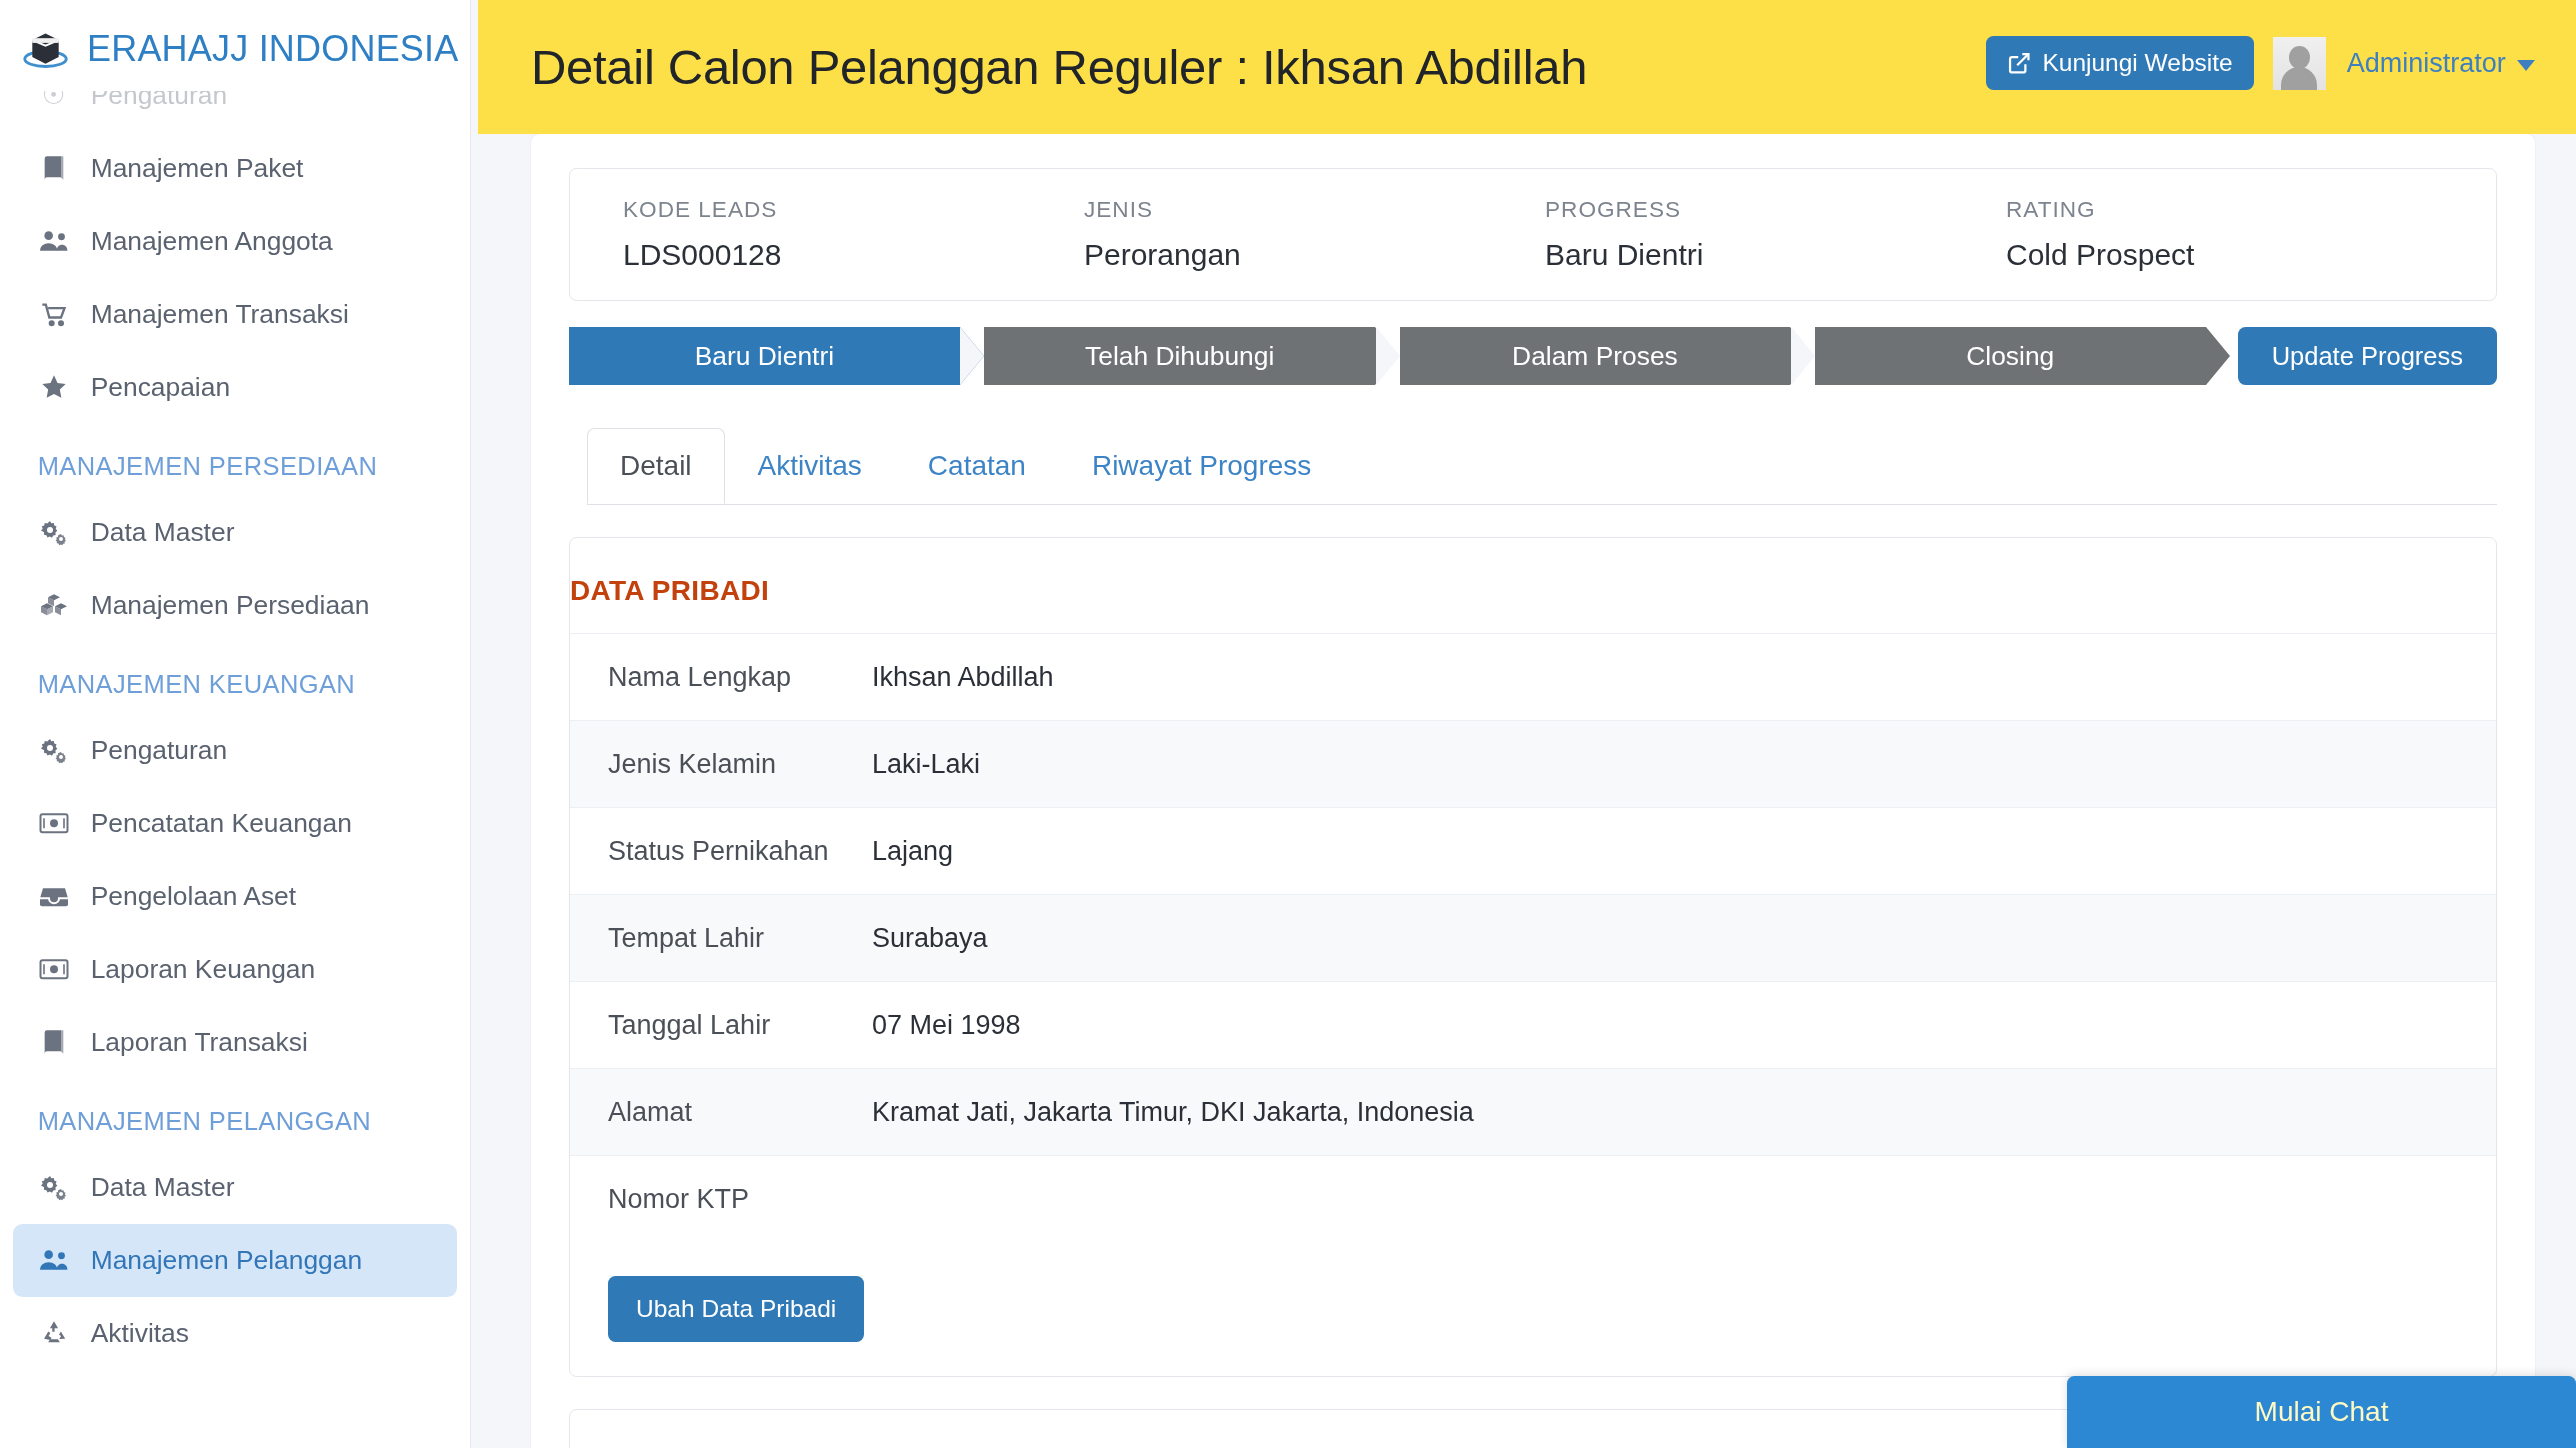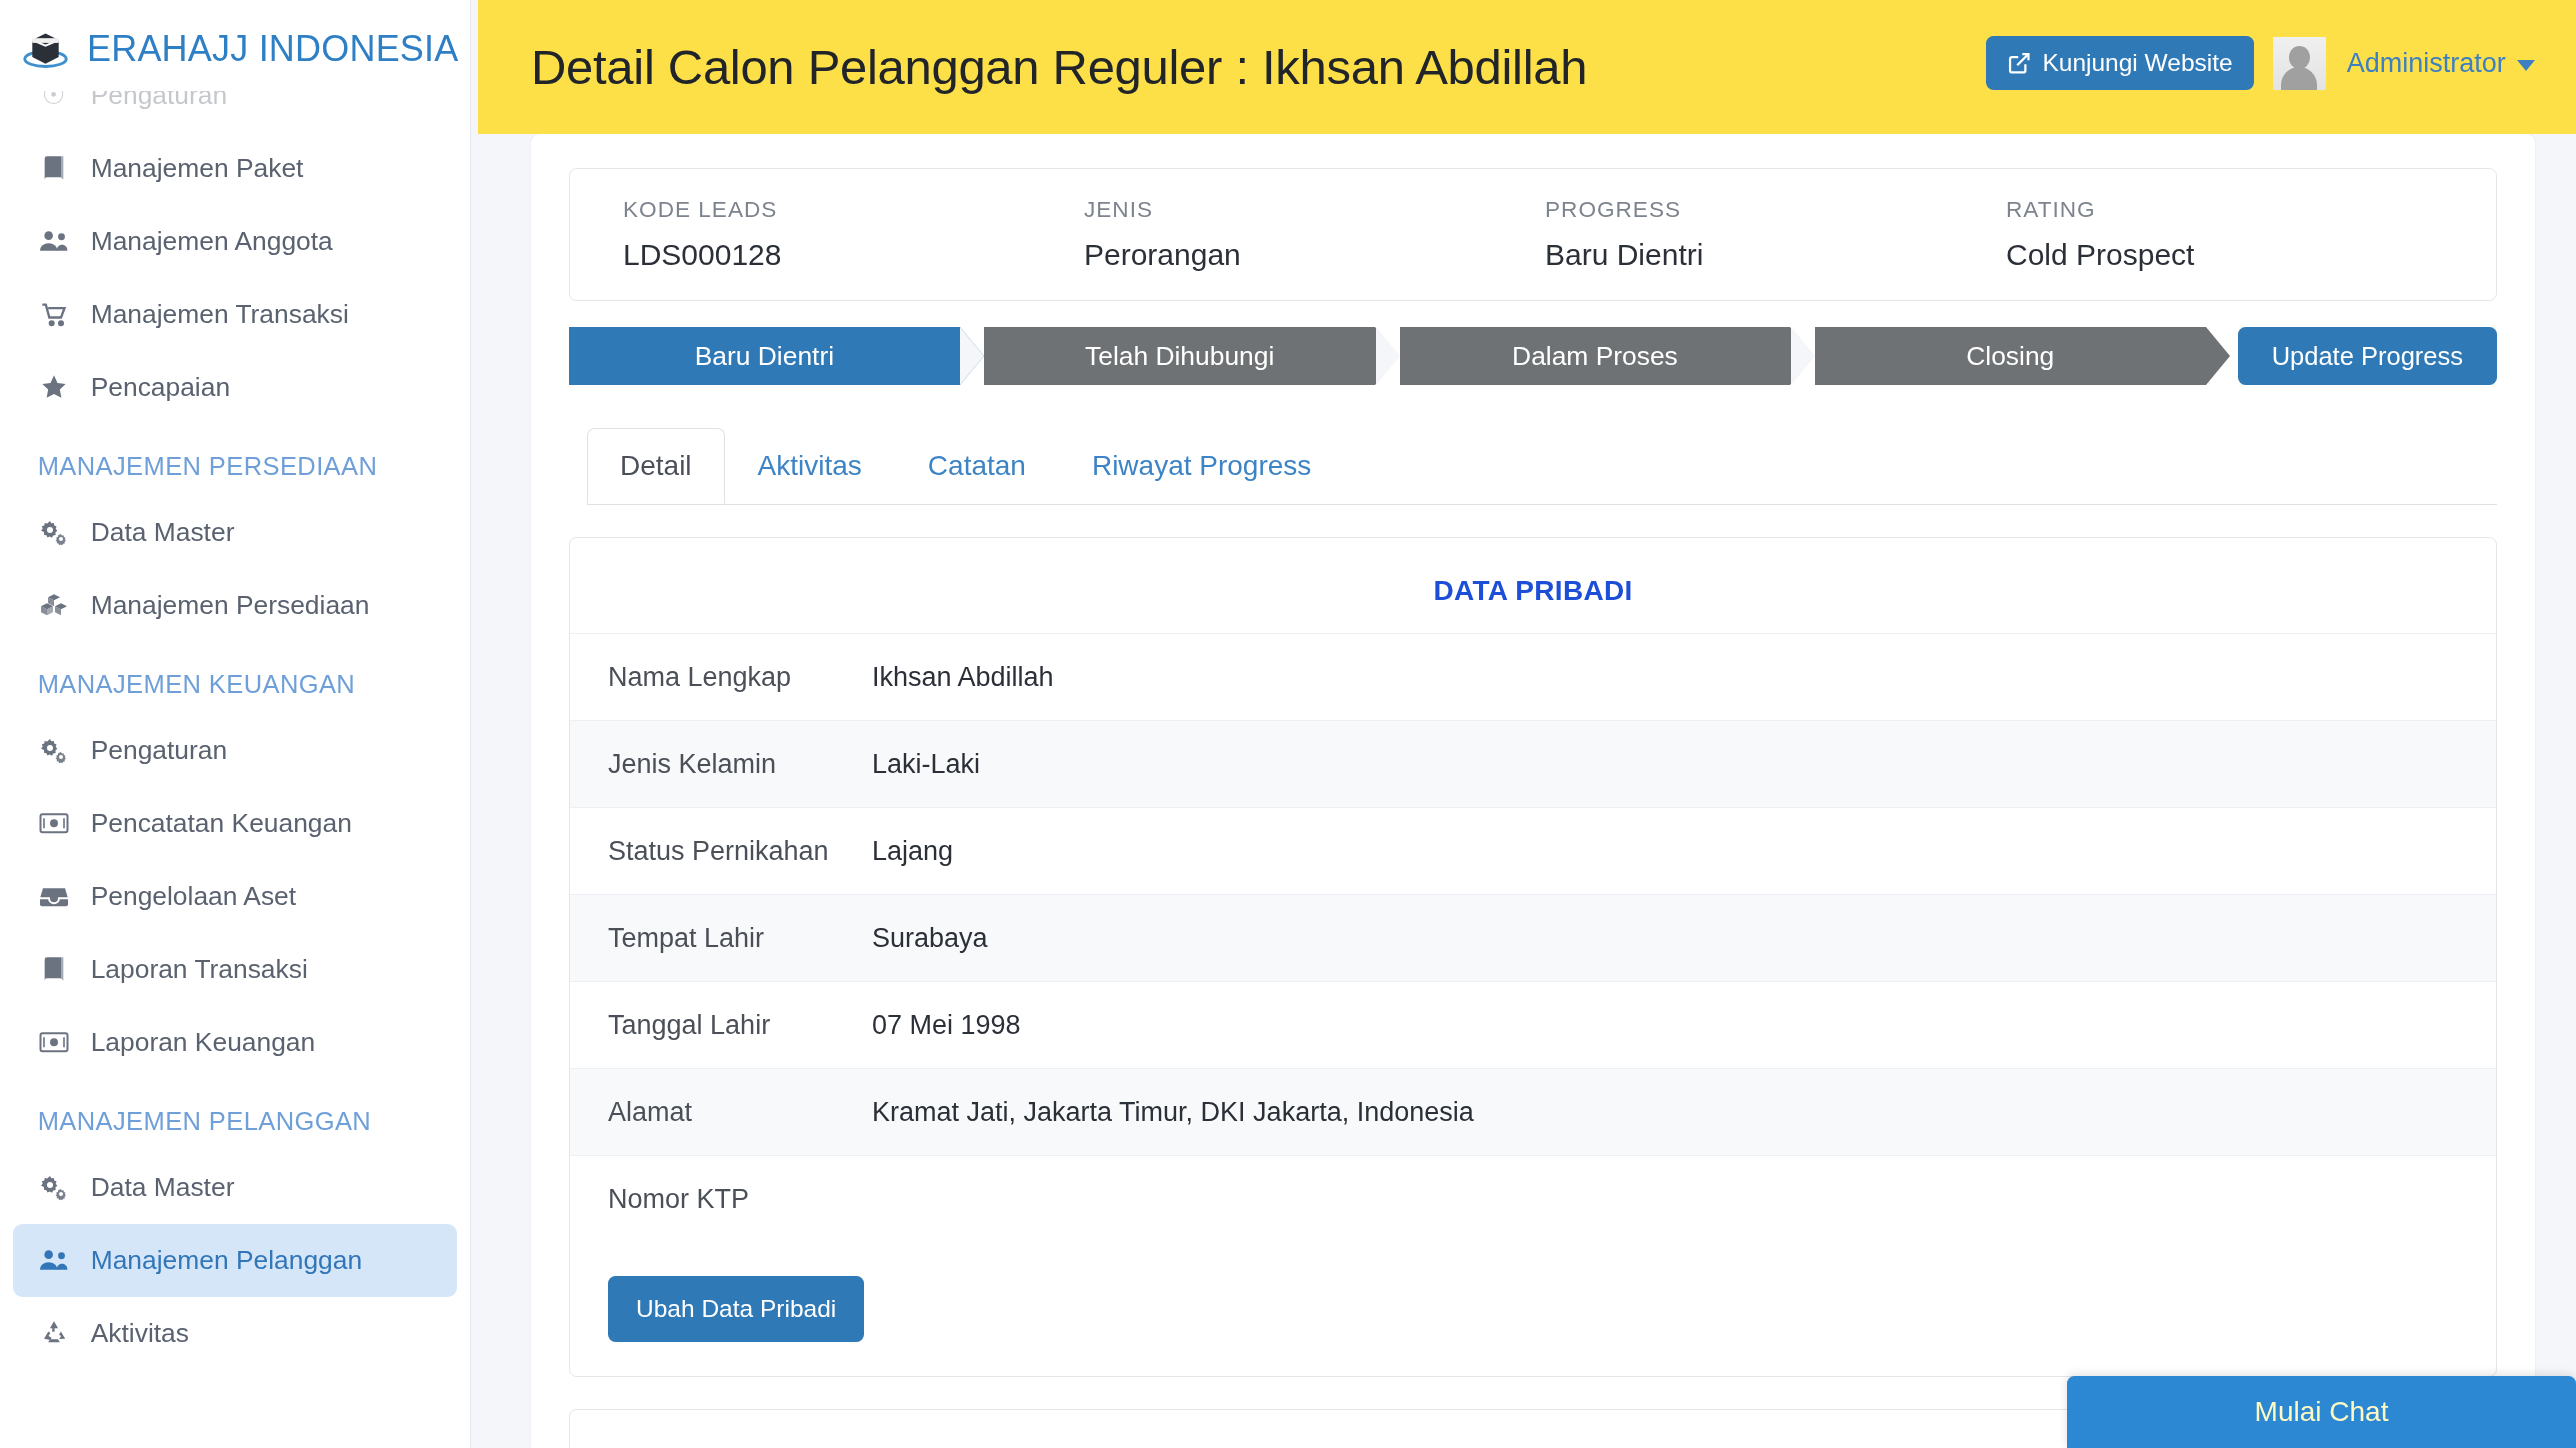--- a/index.html
+++ b/index.html
@@ -130,21 +130,21 @@
   .tabs { display: flex; align-items: flex-end; margin-top: 43px; border-bottom: 0.9px solid #dee2e6; margin-left: 18px; }
   .tab {
     font-size: 28px; color: #3d84c6; padding: 21px 32px; cursor: pointer;
     border: 0.9px solid transparent; border-radius: 7.5px 7.5px 0 0; white-space: nowrap;
     margin-bottom: -0.9px;
   }
   .tab.active { color: #4b5058; background: #fff; border-color: #dee2e6 #dee2e6 #fff; }
 
   
   .panel { border: 0.9px solid #e3e6ea; border-radius: 7.5px; margin-top: 32px; padding: 28px 0 34px 0; }
-  .panel-title { text-align: center; font-size: 28px; font-weight: bold; color: #1d4ed8; letter-spacing: 0.3px; padding: 9.4px 0 26.4px 0;}
+  .panel-title { text-align: left; font-size: 28px; font-weight: bold; color: #c2410c; letter-spacing: 0.3px; padding: 9.4px 0 26.4px 0;}
   .drow { display: flex; align-items: center; min-height: 87px; padding: 0 38px; border-top: 0.9px solid #eceff3; }
   .drow:nth-child(odd) { background: #f8f9fa; }
   .dkey { width: 264px; min-width: 264px; font-size: 27px; color: #4b5058; }
   .dval { font-size: 27px; color: #2b3038; }
   .panel-actions { padding: 34px 38px 0 38px; }
   .btn-edit {
     background: #3079b7; color: #fff; border: none; border-radius: 7.5px;
     font-size: 24.5px; padding: 19px 28px; cursor: pointer;
     font-family: "Liberation Sans", sans-serif;
   }
@@ -274,36 +274,36 @@
             <span class="ic">
               <svg width="28" height="24.5" viewBox="0 0 28 22" fill="currentColor">
                 <path d="M3 3h22l3 10v6a2 2 0 0 1-2 2H2a2 2 0 0 1-2-2v-6z"></path>
                 <path d="M0 13h9a5 5 0 0 0 10 0h9" fill="none" stroke="#fff" stroke-width="2"></path>
               </svg>
             </span>
             <span>Pengelolaan Aset</span>
           </div>
           <div class="nav-item">
             <span class="ic">
-              <svg width="28" height="28" viewBox="0 0 24 24" fill="currentColor">
-                <path d="M4 4a2 2 0 0 1 2-2h12v18H6a2 2 0 0 0-2 2V4z"></path>
-                <path d="M18 2v18l2 2V2z" opacity=".6"></path>
-              </svg>
-            </span>
-            <span>Laporan Transaksi</span>
-          </div>
-          <div class="nav-item">
-            <span class="ic">
               <svg width="30" height="24.5" viewBox="0 0 30 22" fill="none" stroke="currentColor" stroke-width="2">
                 <rect x="1.5" y="2" width="27" height="18" rx="2"></rect>
                 <circle cx="15" cy="11" r="4" fill="currentColor" stroke="none"></circle>
                 <path d="M5 6v10M25 6v10" stroke-width="1.6"></path>
               </svg>
             </span>
             <span>Laporan Keuangan</span>
+          </div>
+          <div class="nav-item">
+            <span class="ic">
+              <svg width="28" height="28" viewBox="0 0 24 24" fill="currentColor">
+                <path d="M4 4a2 2 0 0 1 2-2h12v18H6a2 2 0 0 0-2 2V4z"></path>
+                <path d="M18 2v18l2 2V2z" opacity=".6"></path>
+              </svg>
+            </span>
+            <span>Laporan Transaksi</span>
           </div>
           <div class="nav-head">MANAJEMEN PELANGGAN</div>
           <div class="nav-item">
             <span class="ic">
               <svg width="30" height="28" viewBox="0 0 30 26" fill="currentColor">
                 <path d="M11 2l1.3 2.2 2.5-.3.5 2.5 2.3 1-.9 2.4 1.6 2-1.9 1.7.3 2.5-2.5.5-1.2 2.2-2.2-1.2-2.3 1-1.1-2.3-2.5-.4.2-2.5L2 11.6l1.7-1.9-.8-2.4 2.4-.9L5.7 4l2.5.4z"></path>
                 <circle cx="11" cy="11" r="3" fill="#fff"></circle>
                 <path d="M22 15l.9 1.5 1.7-.2.3 1.7 1.6.7-.6 1.6 1 1.4-1.3 1.1.2 1.7-1.7.3-.8 1.5-1.5-.8-1.6.7-.7-1.6-1.7-.3.1-1.7-1.3-1.1 1.2-1.3-.6-1.6 1.7-.6.2-1.7z" opacity=".9"></path>
                 <circle cx="22" cy="20" r="2" fill="#fff"></circle>
               </svg>

